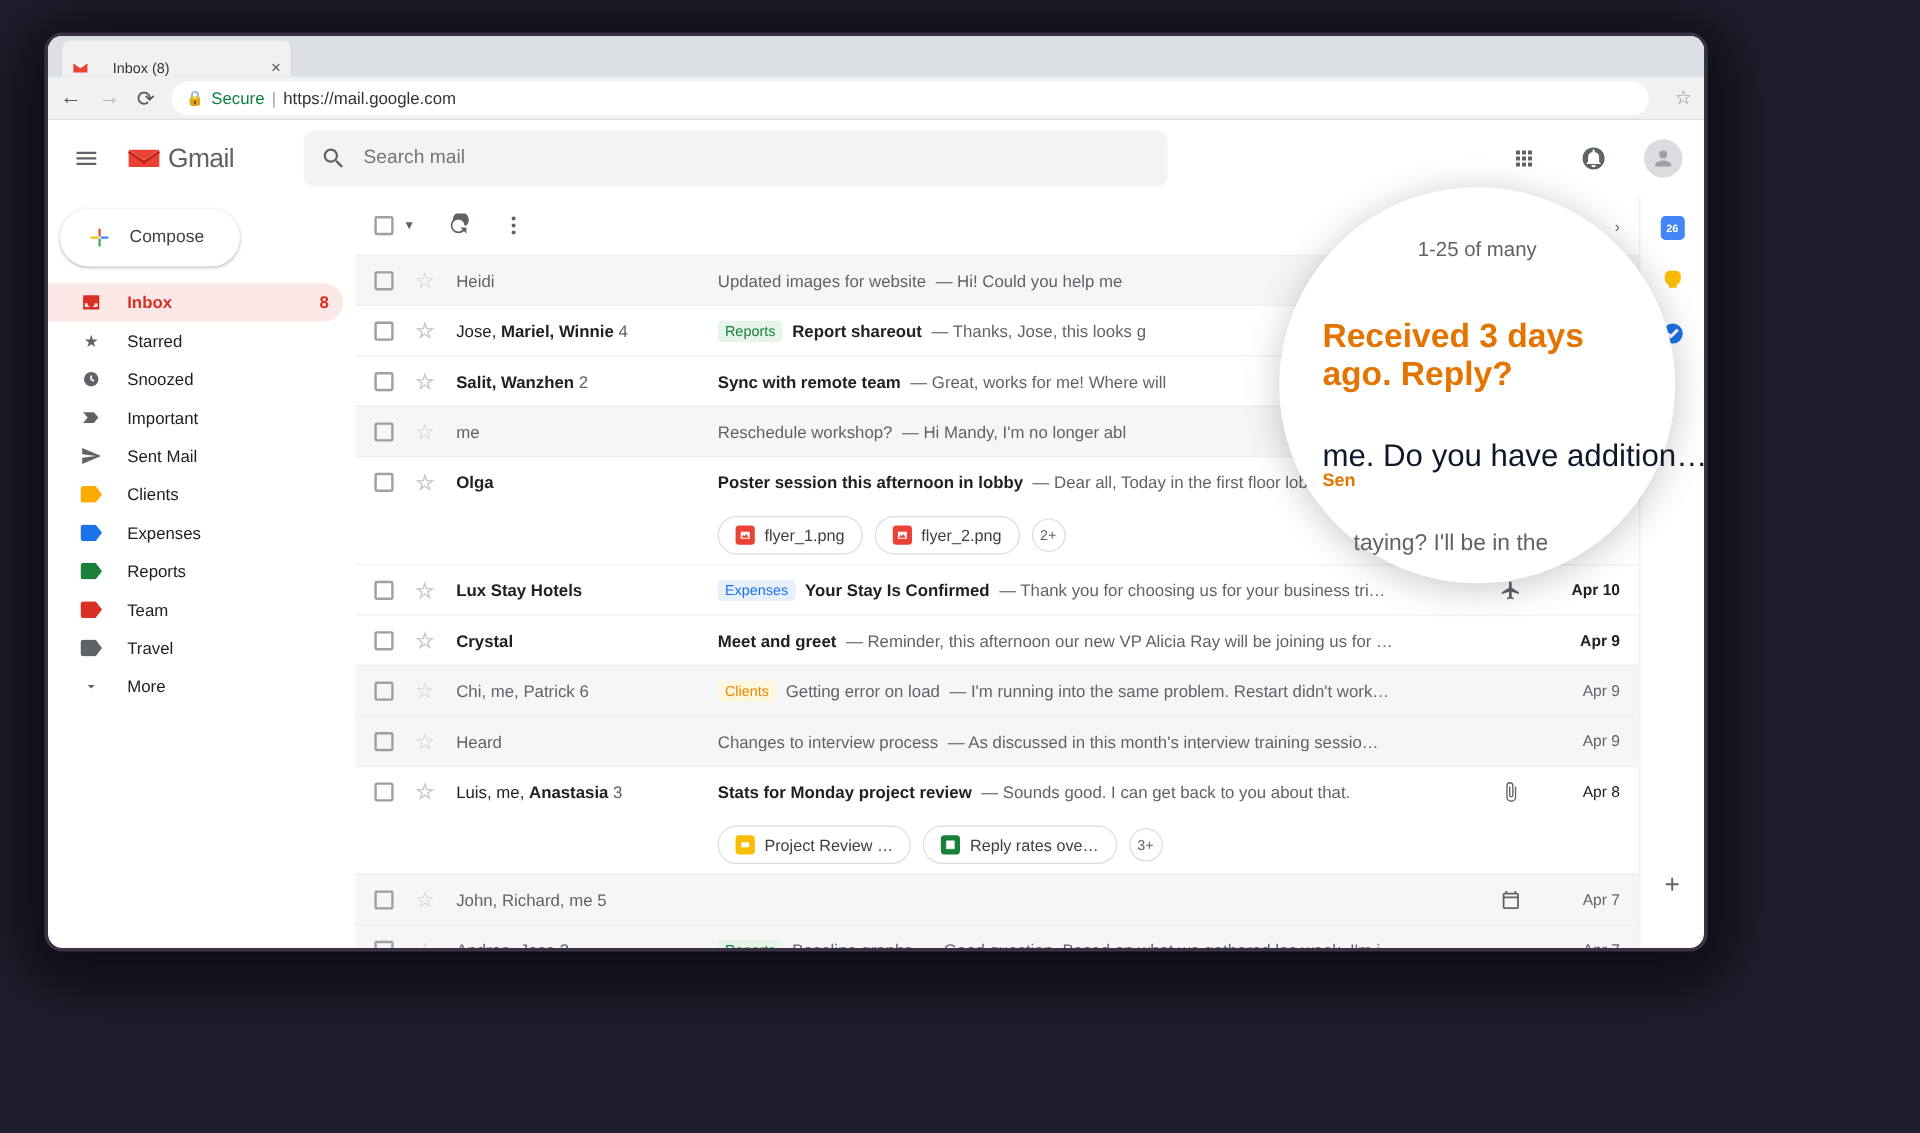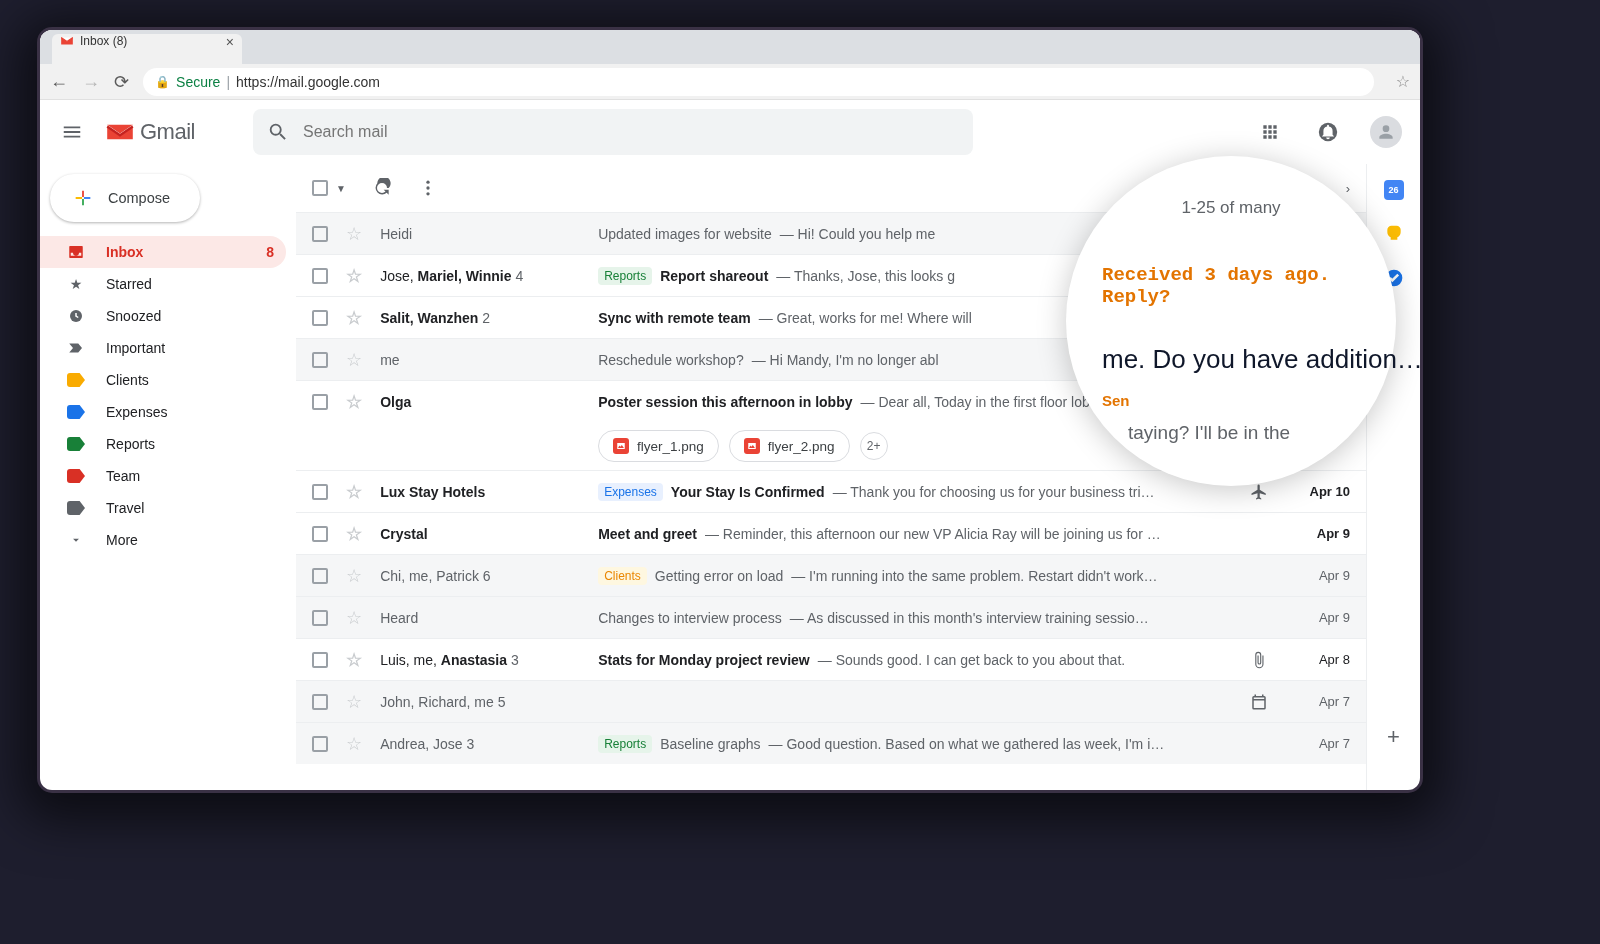--- a/index.html
+++ b/index.html
@@ -1,21 +1,21 @@
 <!DOCTYPE html>
 <html><head>
 <meta charset="utf-8">
 <style>
   * { box-sizing: border-box; margin: 0; padding: 0; font-family: Arial, Roboto, sans-serif; }
   html, body { width: 1600px; height: 944px; background: #1e1e2e; overflow: hidden; }
   .shadow-wrap { position:absolute; left:40px; top:30px; width:1380px; height:760px; border-radius:12px; overflow:hidden; background:#fff; box-shadow: 0 0 0 3px #3a3145, 0 10px 50px 20px rgba(0,0,0,.6); }
   
   .chrome-top { height:70px; background:#f1f1f1; border-bottom:1px solid #e0e0e0; display:flex; flex-direction:column; }
   .tabstrip { height:34px; display:flex; align-items:flex-end; padding-left:12px; background:#dcdfe3;}
-  .tab { height:30px; width:190px; background:#f1f1f1; border-top-left-radius:6px;border-top-right-radius:6px; display:flex;align-items:flex-start;padding:0 8px;gap:6px;font-size:12px;color:#333;}
+  .tab { height:30px; width:190px; background:#f1f1f1; border-top-left-radius:6px;border-top-right-radius:6px; display:flex;align-items:flex-end;padding:0 8px;gap:20px;font-size:12px;color:#333;}
   .tab-icon { width:14px;height:14px;display:flex;align-items:center;justify-content:center;}
   .tab-close { margin-left:auto;color:#555;font-size:14px;cursor:pointer;}
   .addrbar { flex:1; display:flex;align-items:center;padding:0 10px;gap:14px;}
   .nav-ico { color:#5a5a5a;font-size:18px;cursor:pointer;}
   .addr { flex:1;display:flex;align-items:center;gap:6px;font-size:14px;color:#333; height:28px;background:#fff;border-radius:14px;padding:0 12px;}
   .addr .lock{color:#0b8043;font-size:12px;}
   .addr .secure{color:#0b8043;}
   .addr .rest{color:#333;}
   .star-end{color:#888;font-size:16px;margin-left:8px;cursor:pointer;}
   
@@ -68,21 +68,21 @@
   .chip{height:32px;border:1px solid #dadce0;border-radius:16px;display:flex;align-items:center;gap:8px;padding:0 14px;color:#3c4043;cursor:pointer;}
   .chip-ico{width:16px;height:16px;border-radius:3px;display:flex;align-items:center;justify-content:center;}
   .chip-count{width:28px;height:28px;border:1px solid #dadce0;border-radius:50%;display:flex;align-items:center;justify-content:center;font-size:12px;color:#5f6368;}
   
   .rail{width:54px;border-left:1px solid #eceef0;padding-top:16px;display:flex;flex-direction:column;align-items:center;gap:24px;}
   .rail-ico{width:20px;height:20px;border-radius:4px;cursor:pointer;}
   .rail-plus{margin-top:auto;margin-bottom:40px;color:#5f6368;font-size:22px;font-weight:300;cursor:pointer;}
   
   .bubble{position:absolute;right:24px;top:126px;width:330px;height:330px;border-radius:50%;background:#fff;box-shadow:0 4px 30px rgba(0,0,0,.22);z-index:50;display:flex;flex-direction:column;padding:42px 36px 0;}
   .bubble .pgn{text-align:center;font-size:17px;color:#5f6368;margin-bottom:46px;}
-  .bubble .nudge{font-size:19px;font-weight:700;color:#e37400;margin-bottom:36px;font-family:Liberation Mono, monospace;}
+  .bubble .nudge{font-size:28px;font-weight:700;color:#e37400;margin-bottom:36px;}
   .bubble .line2{font-size:26px;color:#0f172a;margin-bottom:47px;white-space:nowrap;}
   .bubble .line3{font-size:19px;color:#5f6368;white-space:nowrap;padding-left:26px;}
   .bubble .sen{font-size:15px;color:#e37400;font-weight:700;position:absolute;bottom:77px;left:36px;}
   
   svg{display:block;}
 </style>
 </head>
 <body>
 
 <div class="shadow-wrap">
@@ -195,20 +195,28 @@
             </span>
             <span>Snoozed</span>
           </div>
         <div class="nav-item">
             <span class="ni-ico">
               <svg width="18" height="18" viewBox="0 0 24 24">
                 <path fill="#5f6368" d="M3 6h12l5 6-5 6H3l5-6z"></path>
               </svg>
             </span>
             <span>Important</span>
+          </div>
+        <div class="nav-item">
+            <span class="ni-ico">
+              <svg width="18" height="18" viewBox="0 0 24 24">
+                <path fill="#5f6368" d="M2 21l21-9L2 3v7l15 2-15 2z"></path>
+              </svg>
+            </span>
+            <span>Sent Mail</span>
           </div>
         <div class="nav-item">
             <span class="ni-ico">
               <span class="lbl-clients" style="clip-path:polygon(0 0,70% 0,100% 50%,70% 100%,0 100%);width:18px;"></span>
             </span>
             <span>Clients</span>
           </div>
         <div class="nav-item">
             <span class="ni-ico">
               <span class="lbl-exp" style="clip-path:polygon(0 0,70% 0,100% 50%,70% 100%,0 100%);width:18px;"></span>
@@ -397,20 +405,39 @@
               <span class="subj" style="font-weight:700;color:#202124">Stats for Monday project review</span>
               <span class="snip"> — Sounds good. I can get back to you about that.</span>
             </span>
             <span class="attach-ico">
               <svg width="18" height="18" viewBox="0 0 24 24">
                 <path fill="#5f6368" d="M16.5 6v11.5a4 4 0 01-8 0V5a2.5 2.5 0 015 0v10.5a1 1 0 01-2 0V6H10v9.5a2.5 2.5 0 005 0V5a4 4 0 00-8 0v12.5a5.5 5.5 0 0011 0V6z"></path>
               </svg>
             </span>
             <span class="date" style="font-weight:400;color:#202124">Apr 8</span>
           </div>
+          <div class="chips-row">
+            <div class="chip">
+              <span class="chip-ico" style="background:#fbbc04">
+                <svg width="10" height="10" viewBox="0 0 24 24">
+                  <rect x="4" y="7" width="16" height="10" fill="#fff"></rect>
+                </svg>
+              </span>
+              <span>Project Review …</span>
+            </div>
+            <div class="chip">
+              <span class="chip-ico" style="background:#188038">
+                <svg width="10" height="10" viewBox="0 0 24 24">
+                  <path fill="#fff" d="M4 4h16v16H4zM4 11h16M11 4v16" stroke="#fff"></path>
+                </svg>
+              </span>
+              <span>Reply rates ove…</span>
+            </div>
+            <div class="chip-count">3+</div>
+          </div>
           <div class="row read">
             <span class="chk"></span>
             <span class="star">☆</span>
             <span class="sender">John, Richard, me <span style="font-weight:400;color:#5f6368">5</span></span>
             <span class="attach-ico">
               <svg width="18" height="18" viewBox="0 0 24 24">
                 <path fill="#5f6368" d="M19 4h-1V2h-2v2H8V2H6v2H5a2 2 0 00-2 2v14a2 2 0 002 2h14a2 2 0 002-2V6a2 2 0 00-2-2zm0 16H5V10h14zM5 8V6h14v2z"></path>
               </svg>
             </span>
             <span class="date" style="">Apr 7</span>

